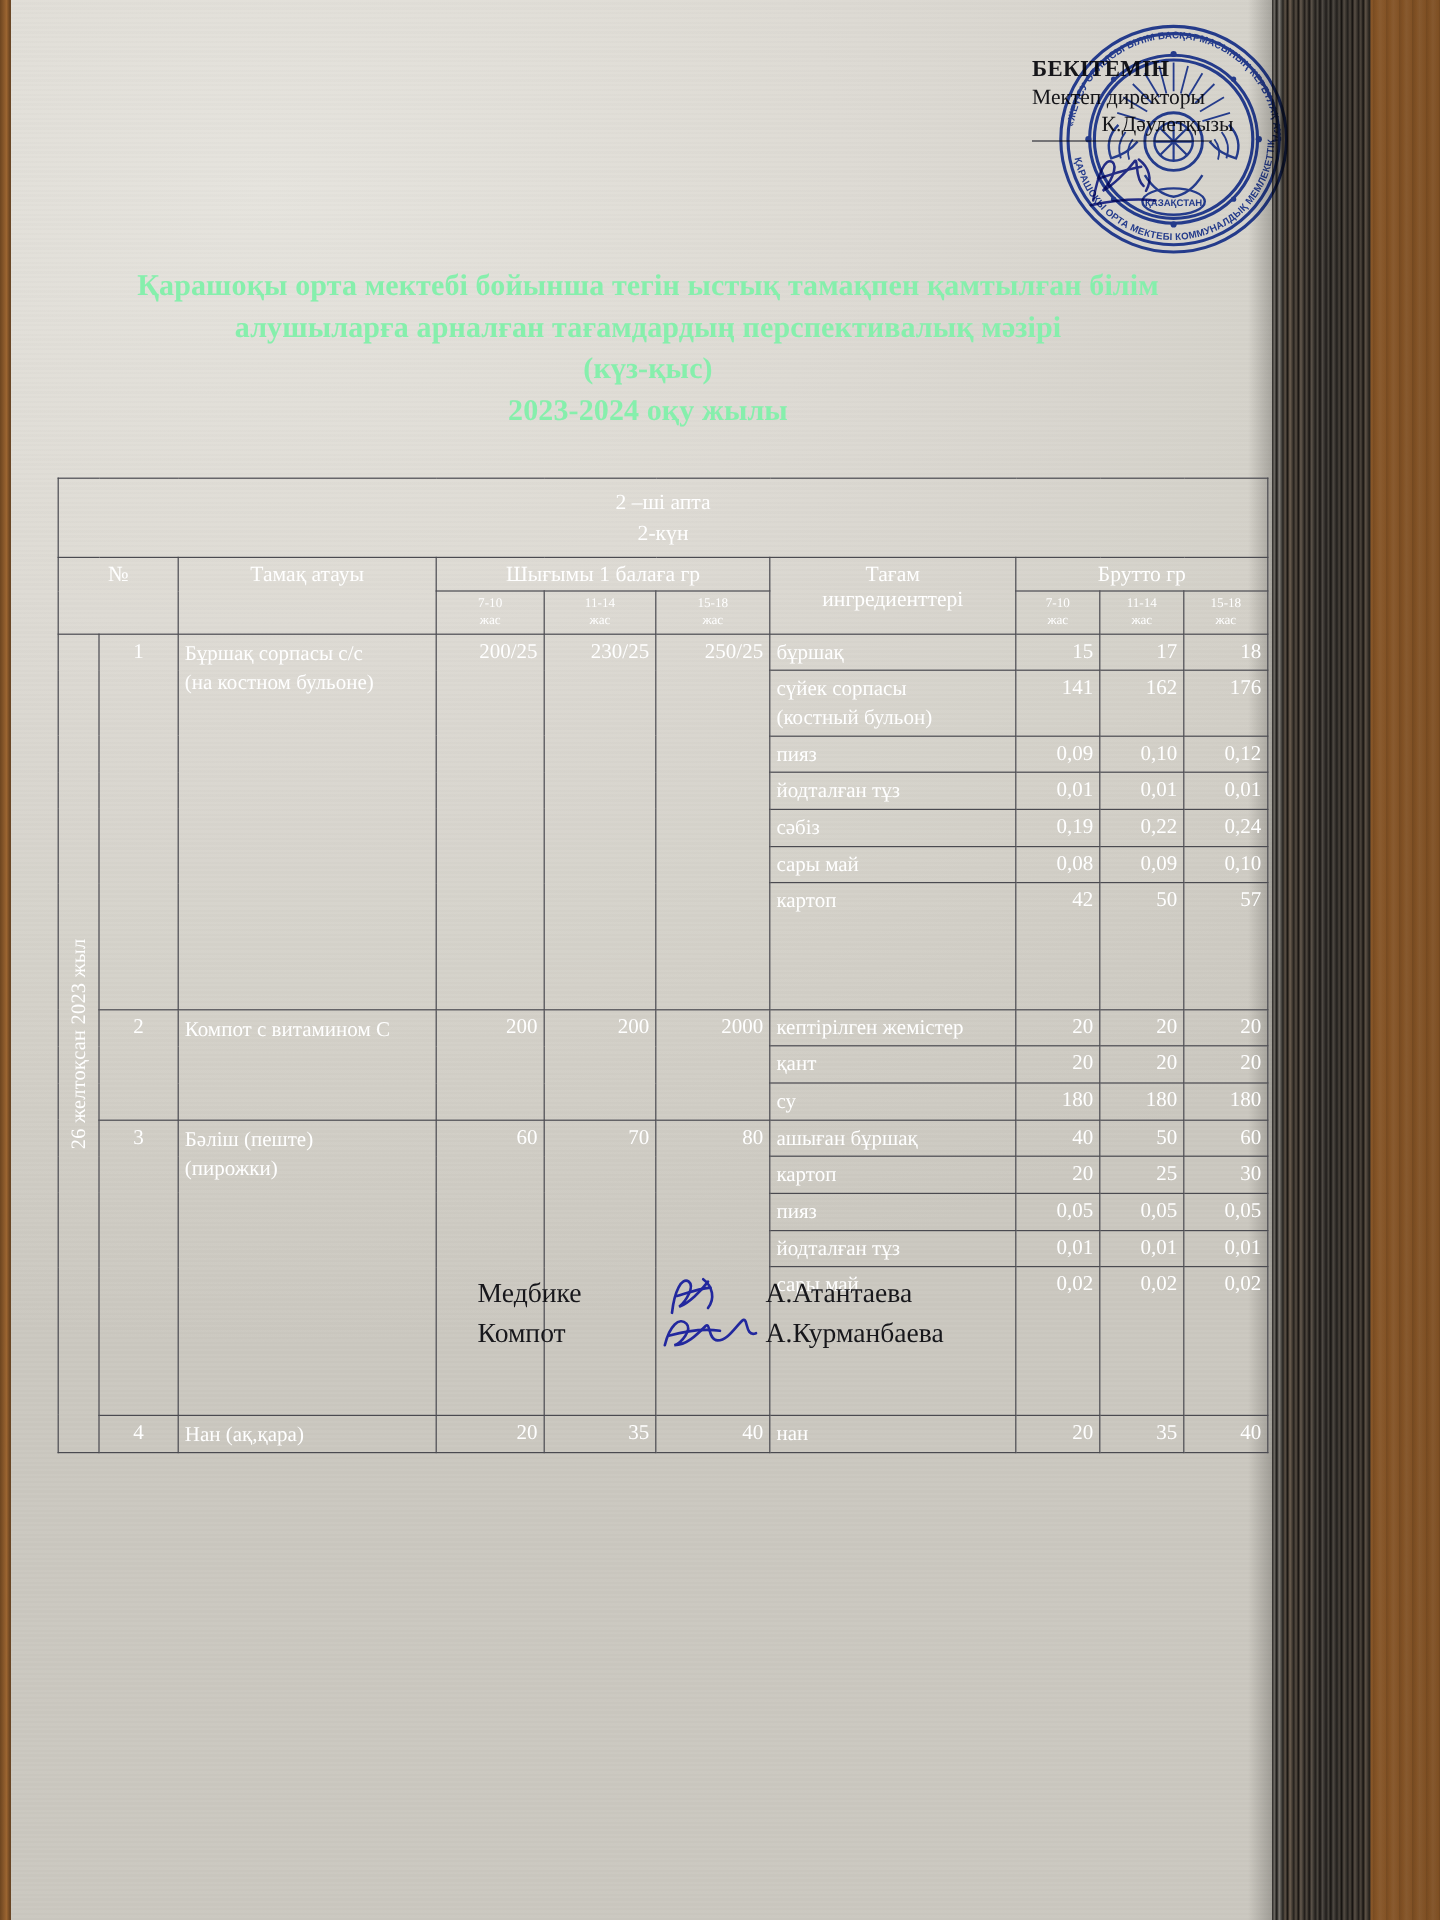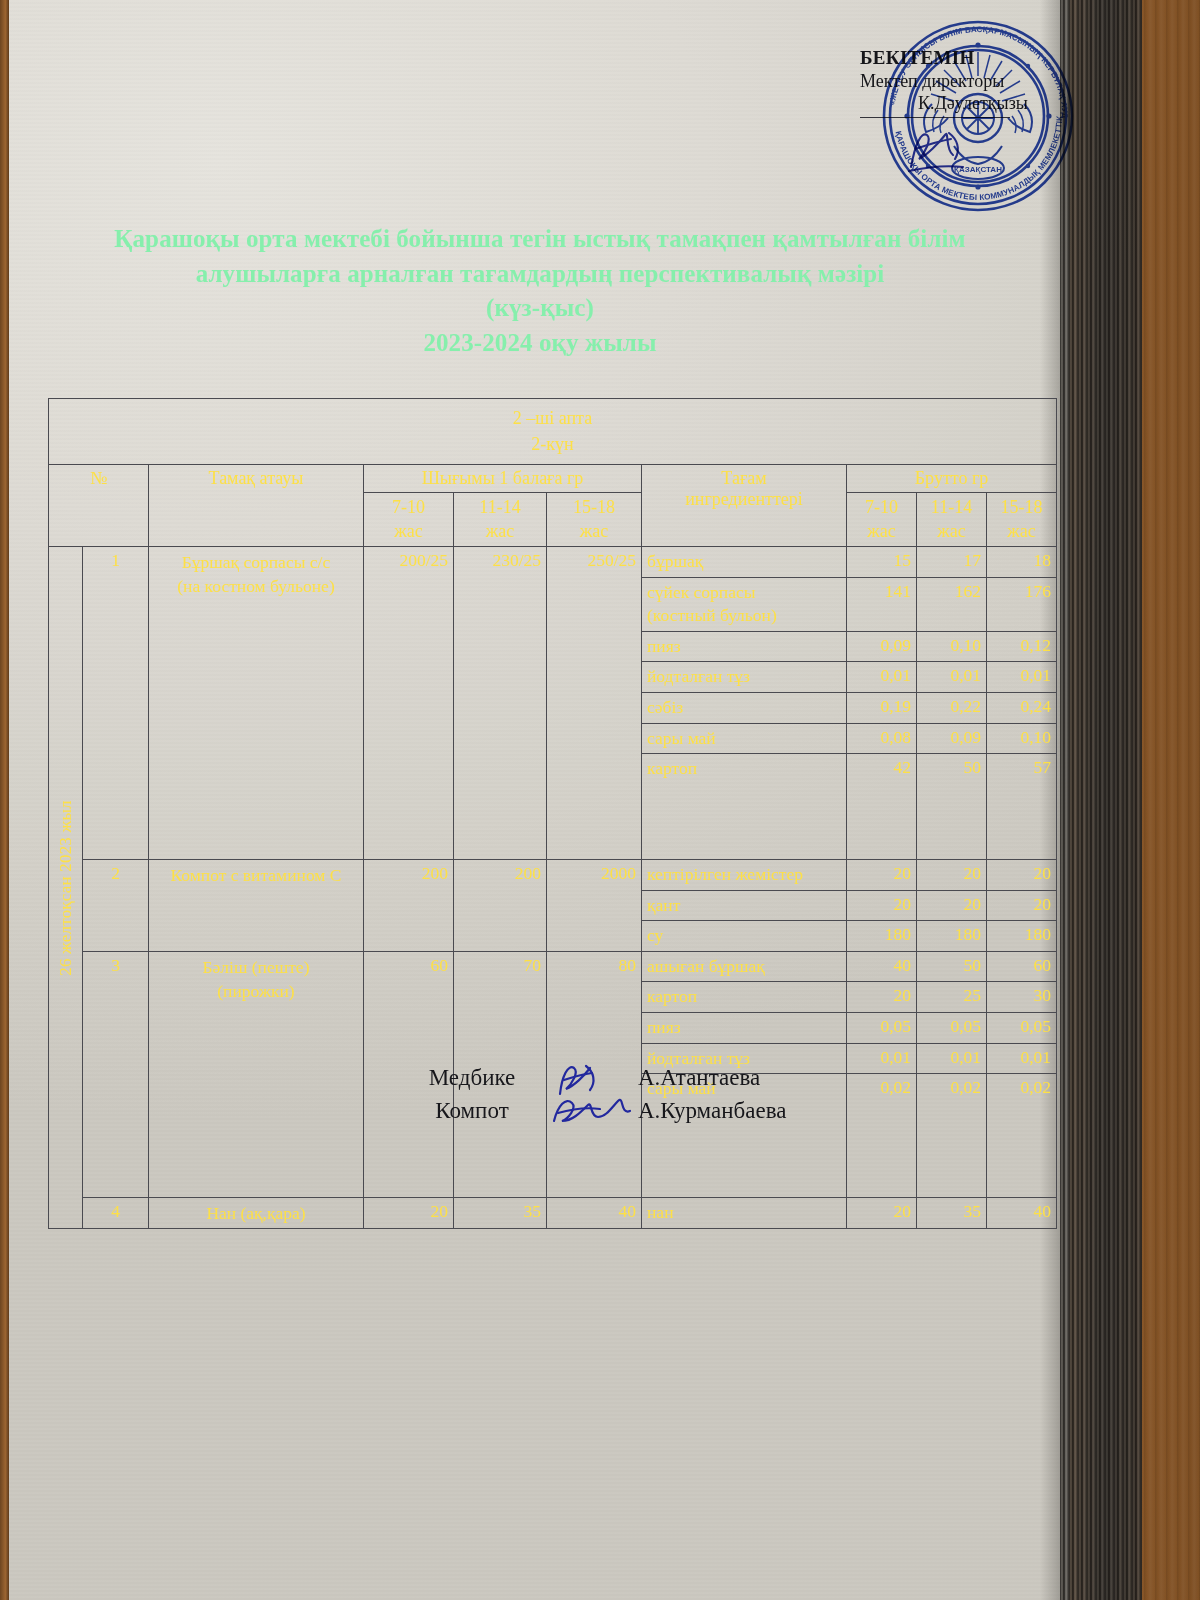--- a/index.html
+++ b/index.html
@@ -81,60 +81,60 @@
     text-align:center;color:#86efac;
     font-weight:700;font-size:25px;line-height:1.38;
     letter-spacing:.1px;
   }
   .title .t-sub{display:block;}
 
   
   .tablewrap{position:absolute;left:48px;top:398px;width:1008px;z-index:6;}
   table.menu{
     border-collapse:collapse;width:1008px;
-    color:#fde047;font-size:17.5px;
+    color:#ffffff;font-size:17.5px;
     table-layout:fixed;
   }
   table.menu td, table.menu th{
     border:1px solid #4a4a50;
     padding:3px 5px;
     vertical-align:top;
     font-weight:400;
     background:transparent;
   }
   .weekhdr{
     text-align:center;font-size:18px;line-height:1.45;padding:6px 4px 7px 4px !important;
   }
   th.colhdr{
     text-align:center;font-weight:700;font-size:18px;vertical-align:middle;
   }
   th.agehdr{
-    text-align:center;font-weight:700;font-size:18px;line-height:1.3;vertical-align:top;
-  }
-  td.name{text-align:center;line-height:1.4;padding-top:4px;}
+    text-align:center;font-weight:700;font-size:11px;line-height:1.3;vertical-align:top;
+  }
+  td.name{line-height:1.4;padding-top:4px;}
   td.num{text-align:center;}
   td.ing{text-align:left;padding-left:8px;line-height:1.35;margin-left:20px;}
   td.val{text-align:right;}
   
   td.datecell{
     width:34px;padding:0;position:relative;
   }
   .daterot{
     position:absolute;left:50%;top:50%;
     transform:translate(-50%,-50%) rotate(-90deg);
     white-space:nowrap;font-size:17px;letter-spacing:.2px;
   }
 
   
   .signs{
     position:absolute;left:398px;top:1062px;z-index:6;color:#17171b;
     font-size:23px;line-height:1.42;
   }
   .sigrow{display:flex;align-items:center;height:33px;}
-  .sigrole{width:148px;text-align:center;}
+  .sigrole{width:148px;}
   .sigmark{width:92px;height:33px;position:relative;}
   .sigmark svg{position:absolute;left:0;top:-6px;}
   .signame{}
 </style>
 </head>
 <body>
 
 <div class="desk"></div>
 <div class="paper"></div>
 <div class="page-shadow-soft"></div>

